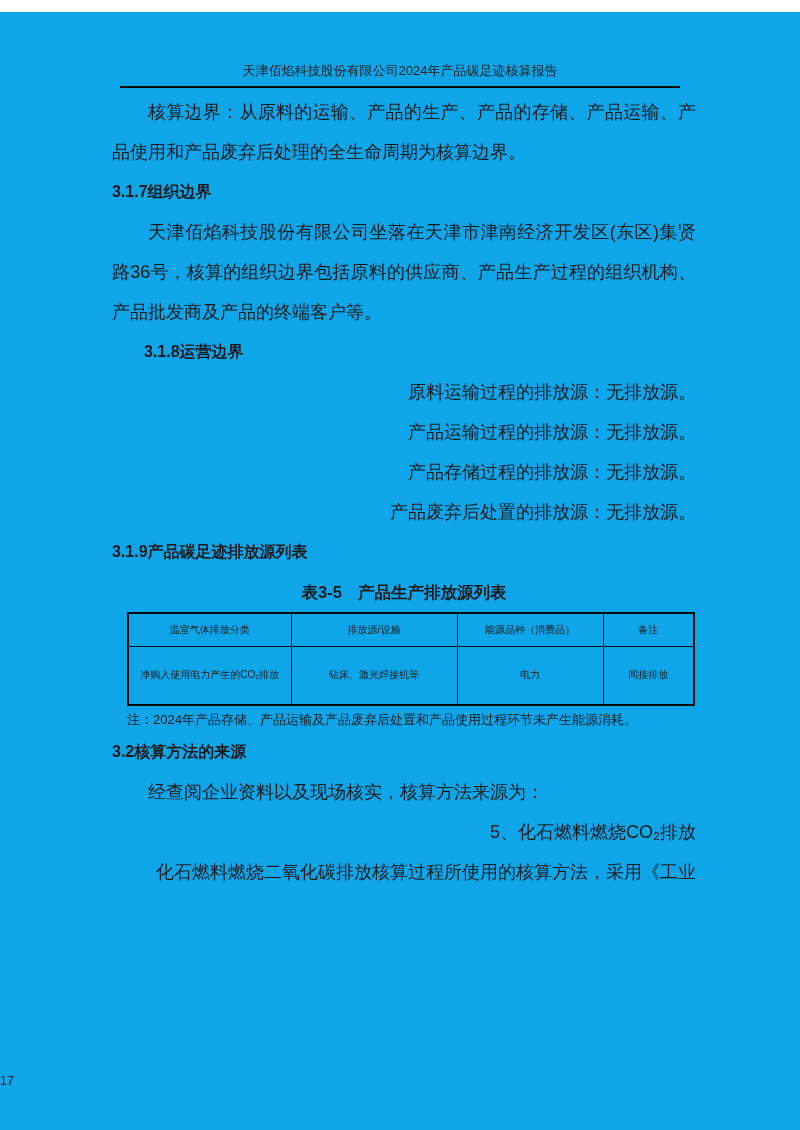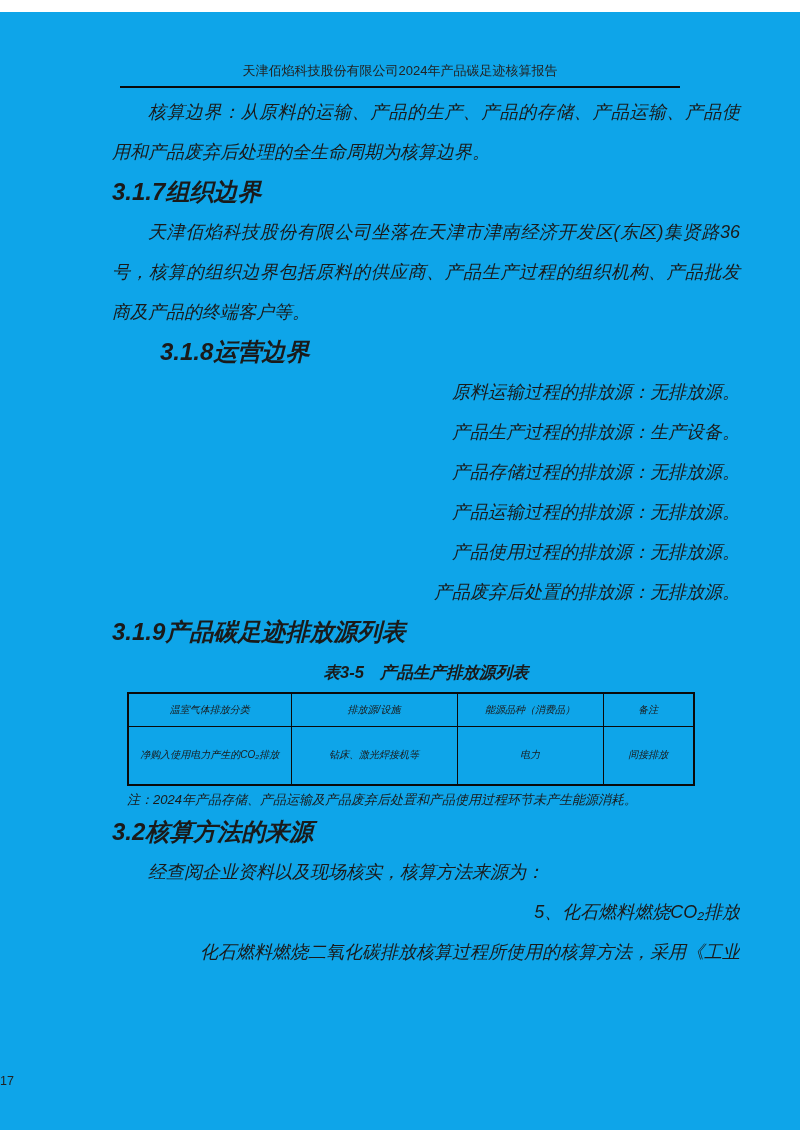--- a/index.html
+++ b/index.html
@@ -22,32 +22,31 @@
     line-height: 18px;
     color: #222;
   }
   .header-rule {
     width: 560px;
     margin: 6px auto 0 auto;
     border-bottom: 2px solid #0a0a0a;
   }
   
   .content {
-    padding: 4px 60px 0 112px; 
+    padding: 4px 104px 0 112px; 
     font-size: 18px;
     line-height: 40px;
     text-align: justify;
-    font-style: italic;
   }
   .para { text-indent: 2em; }
   .para.oneline { white-space: nowrap; overflow: hidden; text-align: right; }
   .heading {
     font-weight: 700;
     text-align: left;
-    font-size: 24px;
+    font-size: 16px;
     line-height: 40px;
   }
   .heading.indented { text-indent: 2em; }
   
   .table-caption {
     text-align: center;
     font-weight: 700;
     font-size: 16.5px;
     line-height: 40px;
     text-indent: 0;
@@ -105,24 +104,22 @@
     <p class="para">核算边界：从原料的运输、产品的生产、产品的存储、产品运输、产品使用和产品废弃后处理的全生命周期为核算边界。</p>
 
     <div class="heading">3.1.7组织边界</div>
 
     <p class="para">天津佰焰科技股份有限公司坐落在天津市津南经济开发区(东区)集贤路36号，核算的组织边界包括原料的供应商、产品生产过程的组织机构、产品批发商及产品的终端客户等。</p>
 
     <div class="heading indented">3.1.8运营边界</div>
 
 
     <p class="para oneline">原料运输过程的排放源：无排放源。</p>
-    <p class="para oneline">产品生产过程的排放源：生产设备。</p>
+    <p class="para oneline">产品运输过程的排放源：无排放源。</p>
     <p class="para oneline">产品存储过程的排放源：无排放源。</p>
-    <p class="para oneline">产品运输过程的排放源：无排放源。</p>
-    <p class="para oneline">产品使用过程的排放源：无排放源。</p>
     <p class="para oneline">产品废弃后处置的排放源：无排放源。</p>
 
     <div class="heading">3.1.9产品碳足迹排放源列表</div>
 
     <div class="table-caption">
       <span>表3-5</span><span class="cap-title">产品生产排放源列表</span>
     </div>
 
     <table class="data-table">
       <colgroup>

